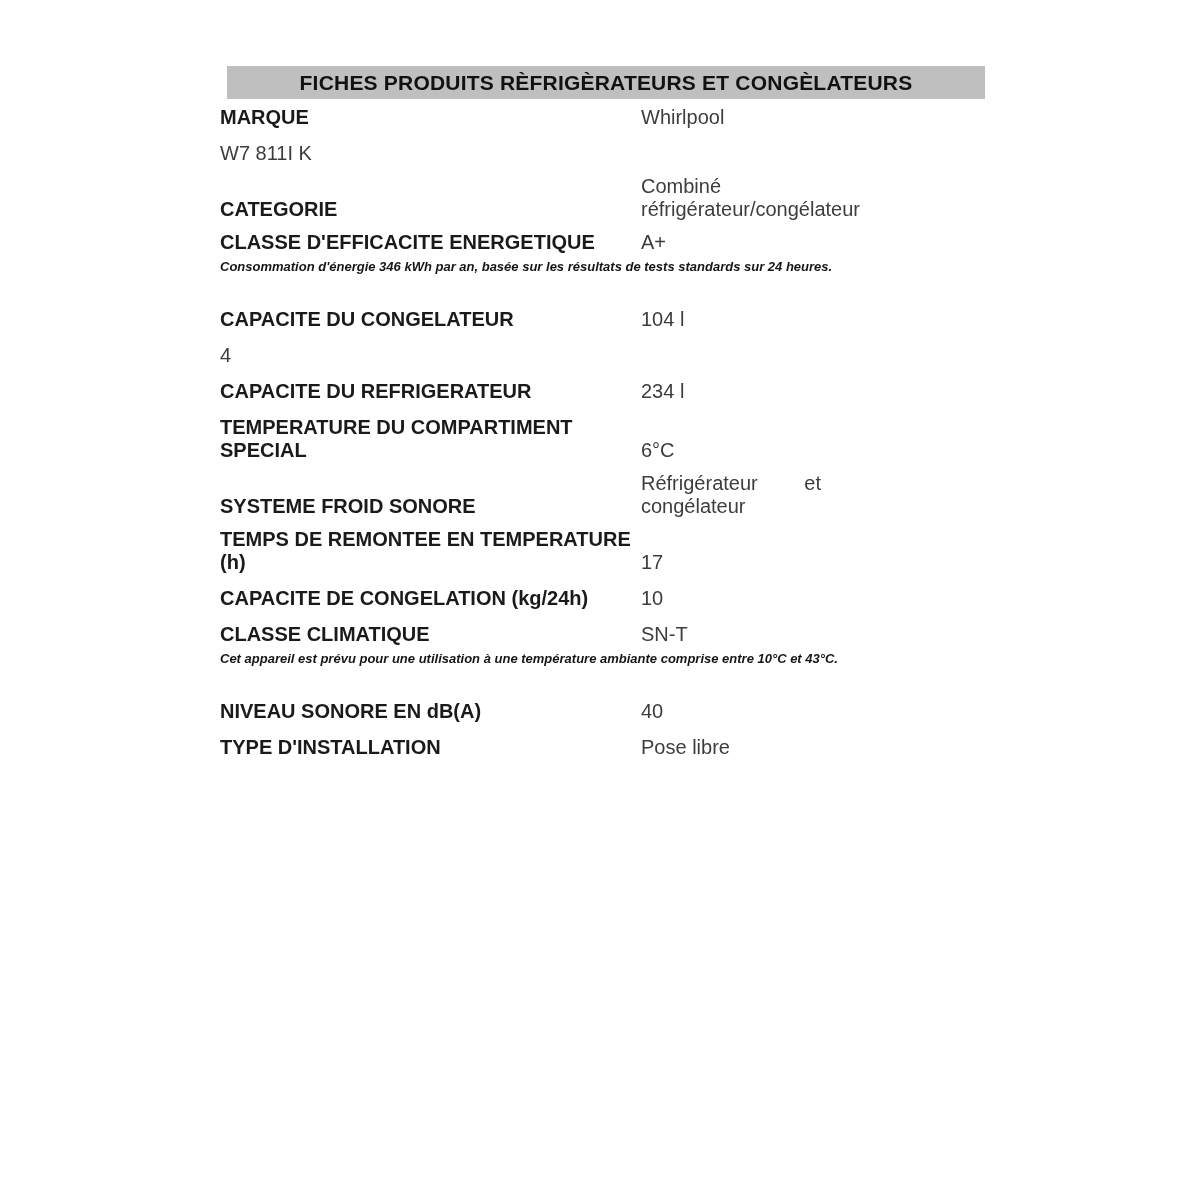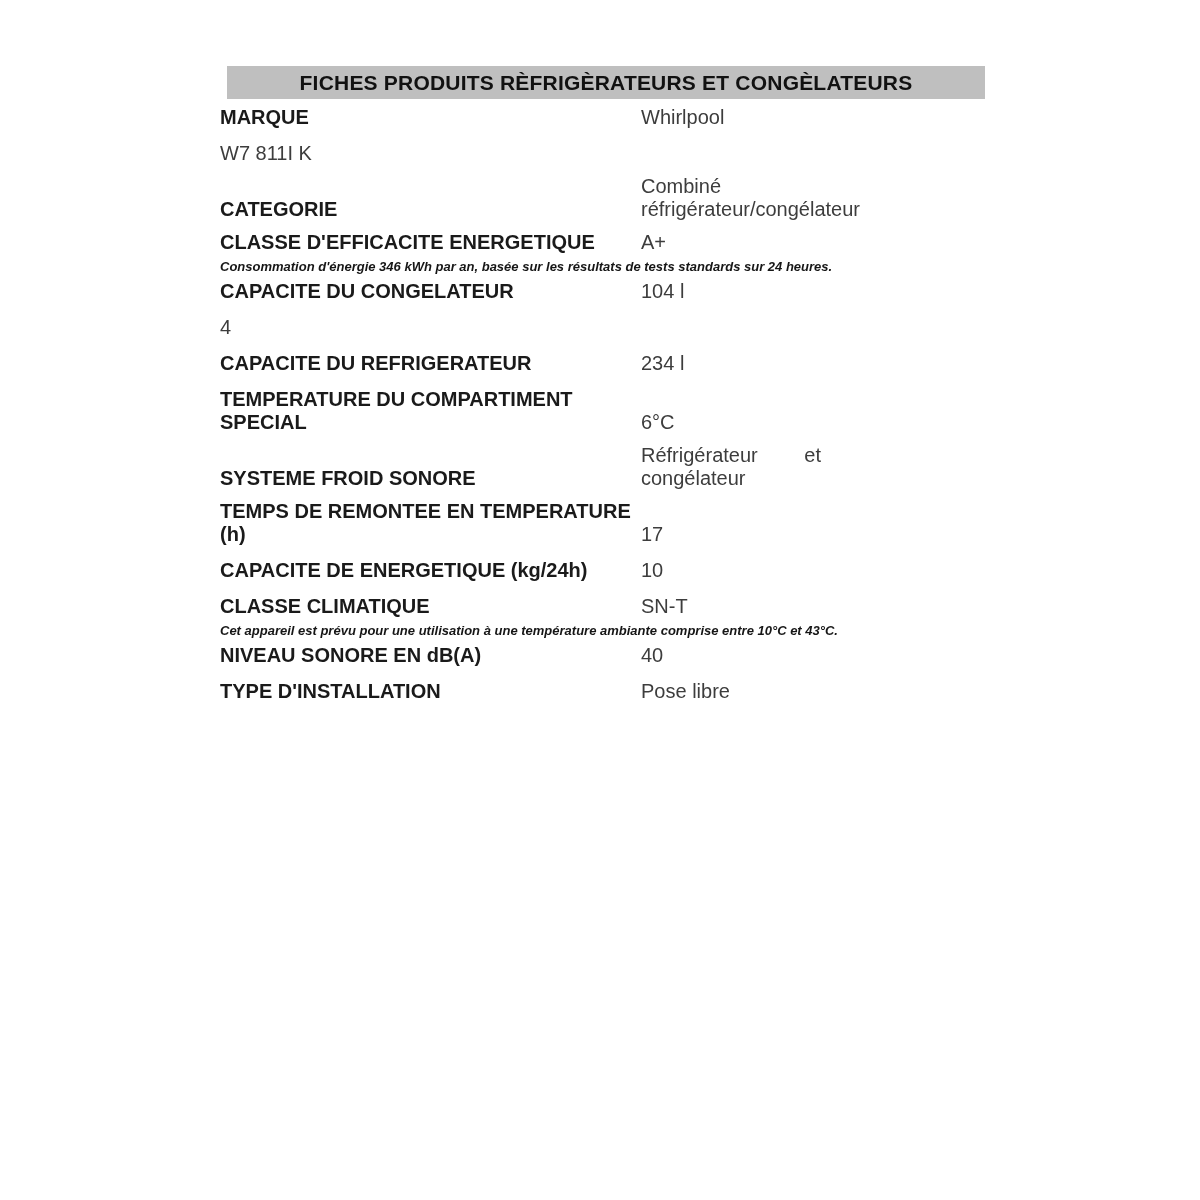--- a/index.html
+++ b/index.html
@@ -38,21 +38,21 @@
   }
   .row {
     display: flex;
     align-items: flex-end;
     padding: 7px 0 6px 0;
     font-size: 20px;
     line-height: 23px;
   }
   .row.tight   { padding: 4px 0 3px 0; }
   .row.pb1     { padding-bottom: 1px; }
-  .row.pt1     { padding-top: 1px; }
+  .row.pt1     { padding-top: 1px; margin-top: 28px; }
   .row .label {
     width: 421px;
     flex: 0 0 421px;
     font-weight: bold;
     color: var(--label-text, #1a1a1a);
   }
   .row .value {
     width: 180px;
     flex: 0 0 180px;
     text-align: justify;
@@ -122,21 +122,21 @@
       <div class="label">SYSTEME FROID SONORE</div>
       <div class="value">Réfrigérateur et congélateur</div>
     </div>
 
     <div class="row">
       <div class="label">TEMPS DE REMONTEE EN TEMPERATURE (h)</div>
       <div class="value">17</div>
     </div>
 
     <div class="row">
-      <div class="label">CAPACITE DE ENERGETIQUE (kg/24h)</div>
+      <div class="label">CAPACITE DE CONGELATION (kg/24h)</div>
       <div class="value">10</div>
     </div>
 
     <div class="row pb1">
       <div class="label">CLASSE CLIMATIQUE</div>
       <div class="value">SN-T</div>
     </div>
 
     <div class="note">Cet appareil est prévu pour une utilisation à une température ambiante comprise entre 10°C et 43°C.</div>
 

